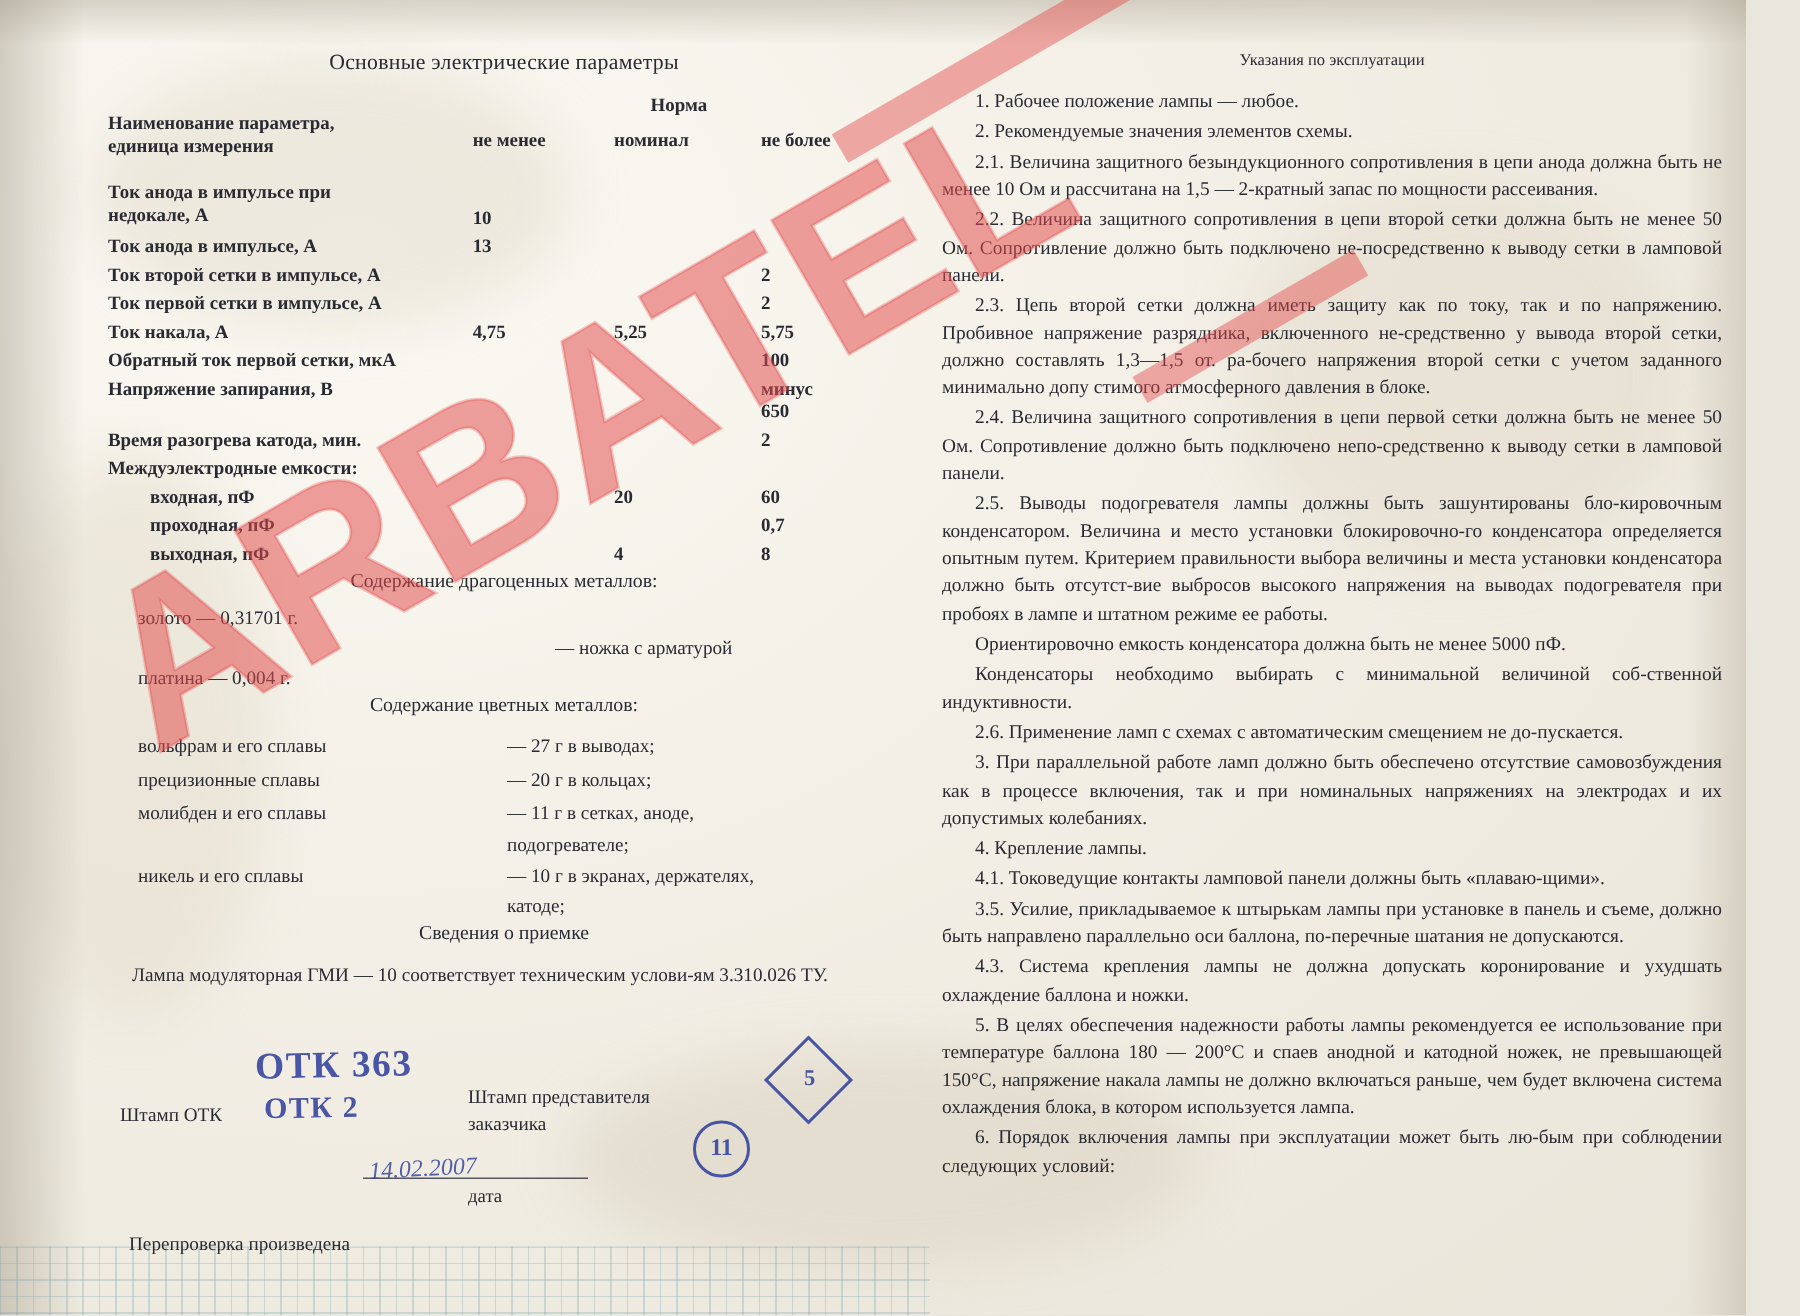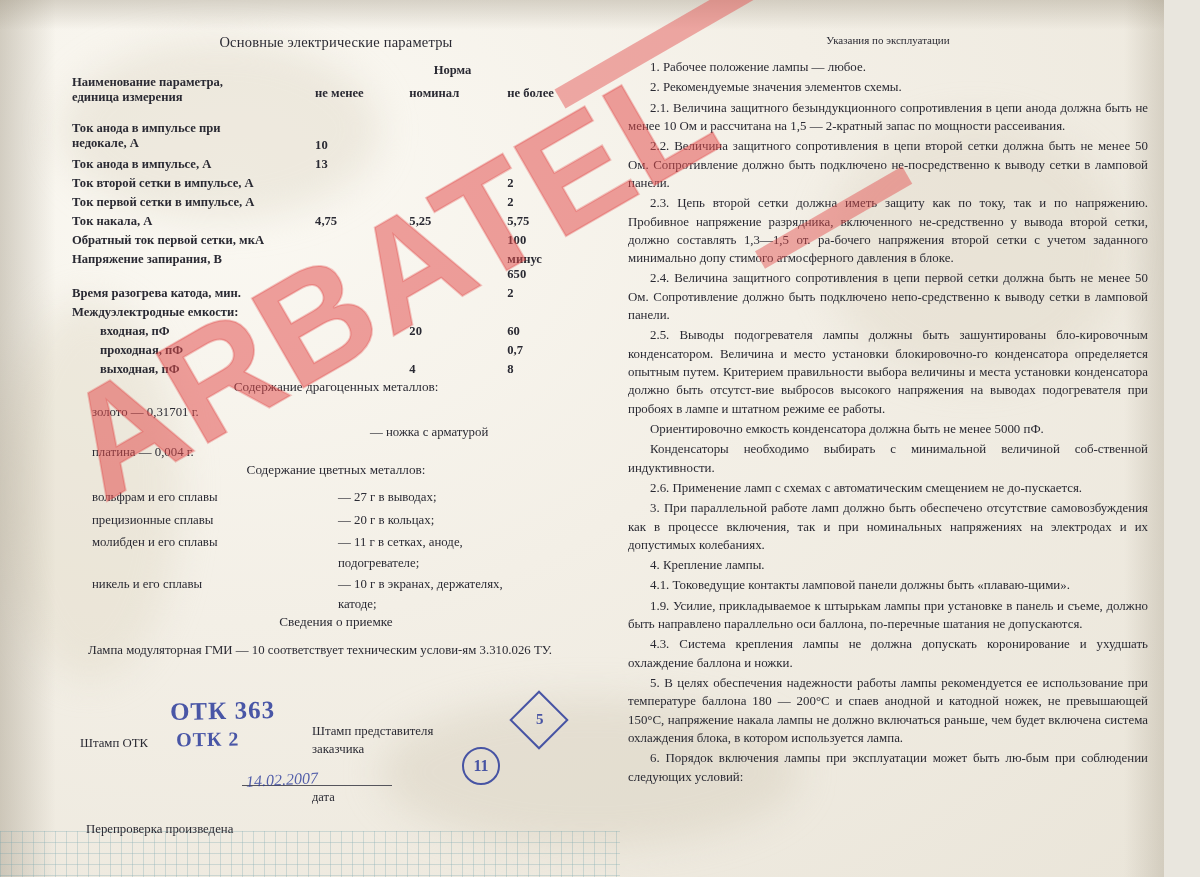--- a/index.html
+++ b/index.html
@@ -451,21 +451,21 @@
         <p>2.2. Величина защитного сопротивления в цепи второй сетки должна быть не менее 50 Ом.   Сопротивление должно быть подключено не-посредственно к выводу сетки в ламповой панели.</p>
         <p>2.3. Цепь второй сетки должна  иметь защиту как по току, так и по напряжению. Пробивное   напряжение разрядника,   включенного не-средственно у вывода второй сетки, должно составлять 1,3—1,5 от. ра-бочего напряжения второй сетки с учетом заданного минимально допу стимого   атмосферного давления   в блоке.</p>
         <p>2.4. Величина защитного сопротивления в цепи первой сетки должна быть не менее 50 Ом.   Сопротивление должно быть    подключено непо-средственно к выводу сетки в ламповой панели.</p>
         <p>2.5. Выводы подогревателя  лампы должны быть зашунтированы бло-кировочным конденсатором.  Величина и место установки блокировочно-го конденсатора определяется опытным путем. Критерием правильности выбора величины и места установки конденсатора должно быть отсутст-вие выбросов высокого напряжения на выводах   подогревателя      при пробоях в лампе и штатном режиме ее работы.</p>
         <p>Ориентировочно  емкость конденсатора должна быть не менее 5000 пФ.</p>
         <p>Конденсаторы необходимо выбирать с минимальной   величиной соб-ственной индуктивности.</p>
         <p>2.6. Применение ламп с схемах  с автоматическим смещением не до-пускается.</p>
         <p>3. При параллельной работе ламп должно быть обеспечено отсутствие самовозбуждения как в процессе включения, так и при номинальных напряжениях на электродах и их  допустимых колебаниях.</p>
         <p>4. Крепление лампы.</p>
         <p>4.1. Токоведущие контакты ламповой панели должны быть «плаваю-щими».</p>
-        <p>1.9. Усилие, прикладываемое к штырькам лампы при установке   в панель и съеме, должно быть направлено параллельно оси баллона, по-перечные шатания не допускаются.</p>
+        <p>3.5. Усилие, прикладываемое к штырькам лампы при установке   в панель и съеме, должно быть направлено параллельно оси баллона, по-перечные шатания не допускаются.</p>
         <p>4.3. Система крепления лампы не должна допускать   коронирование и ухудшать охлаждение баллона и ножки.</p>
         <p>5. В целях обеспечения надежности работы лампы рекомендуется ее использование при температуре баллона 180 — 200°С и спаев  анодной и катодной ножек, не превышающей 150°С, напряжение накала лампы не должно включаться раньше, чем будет включена система охлаждения блока, в котором используется лампа.</p>
         <p>6. Порядок включения   лампы  при эксплуатации может быть лю-бым при соблюдении следующих условий:</p>
       </div>
     </div>
   </div>
 
   <div class="watermark">
     <div class="wm-bar wm-bar-1"></div>
     <div class="wm-bar wm-bar-2"></div>

